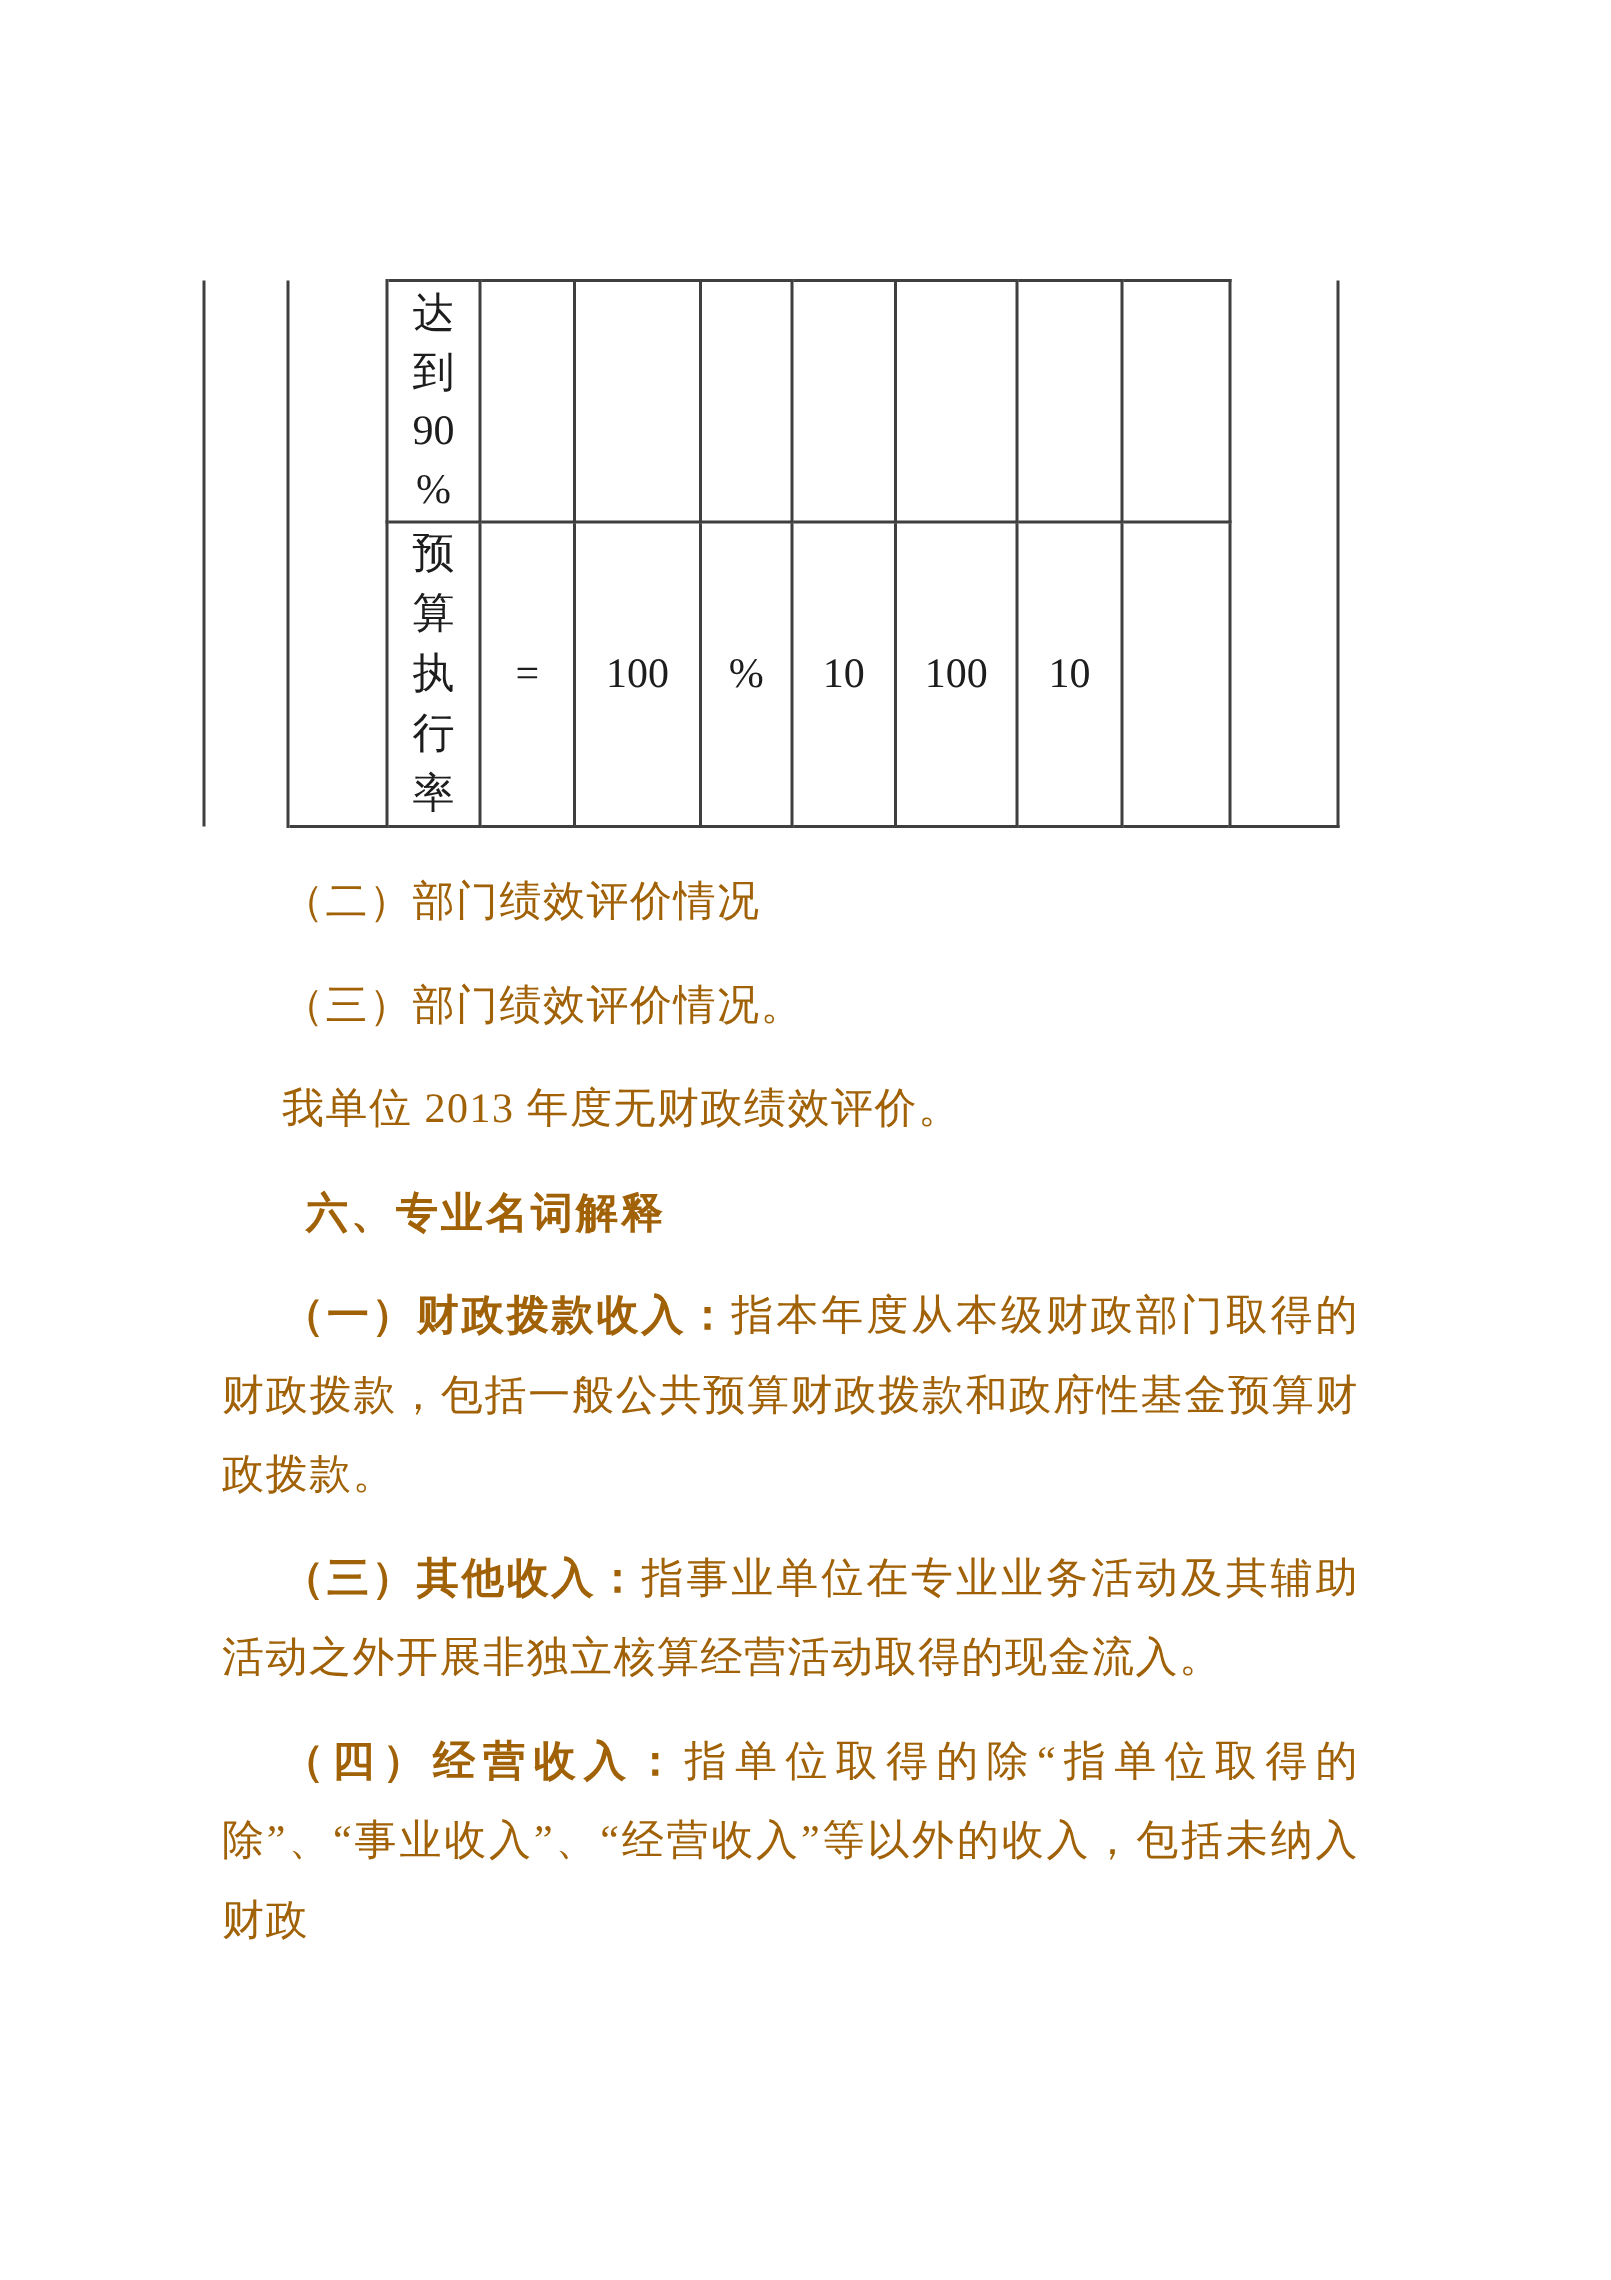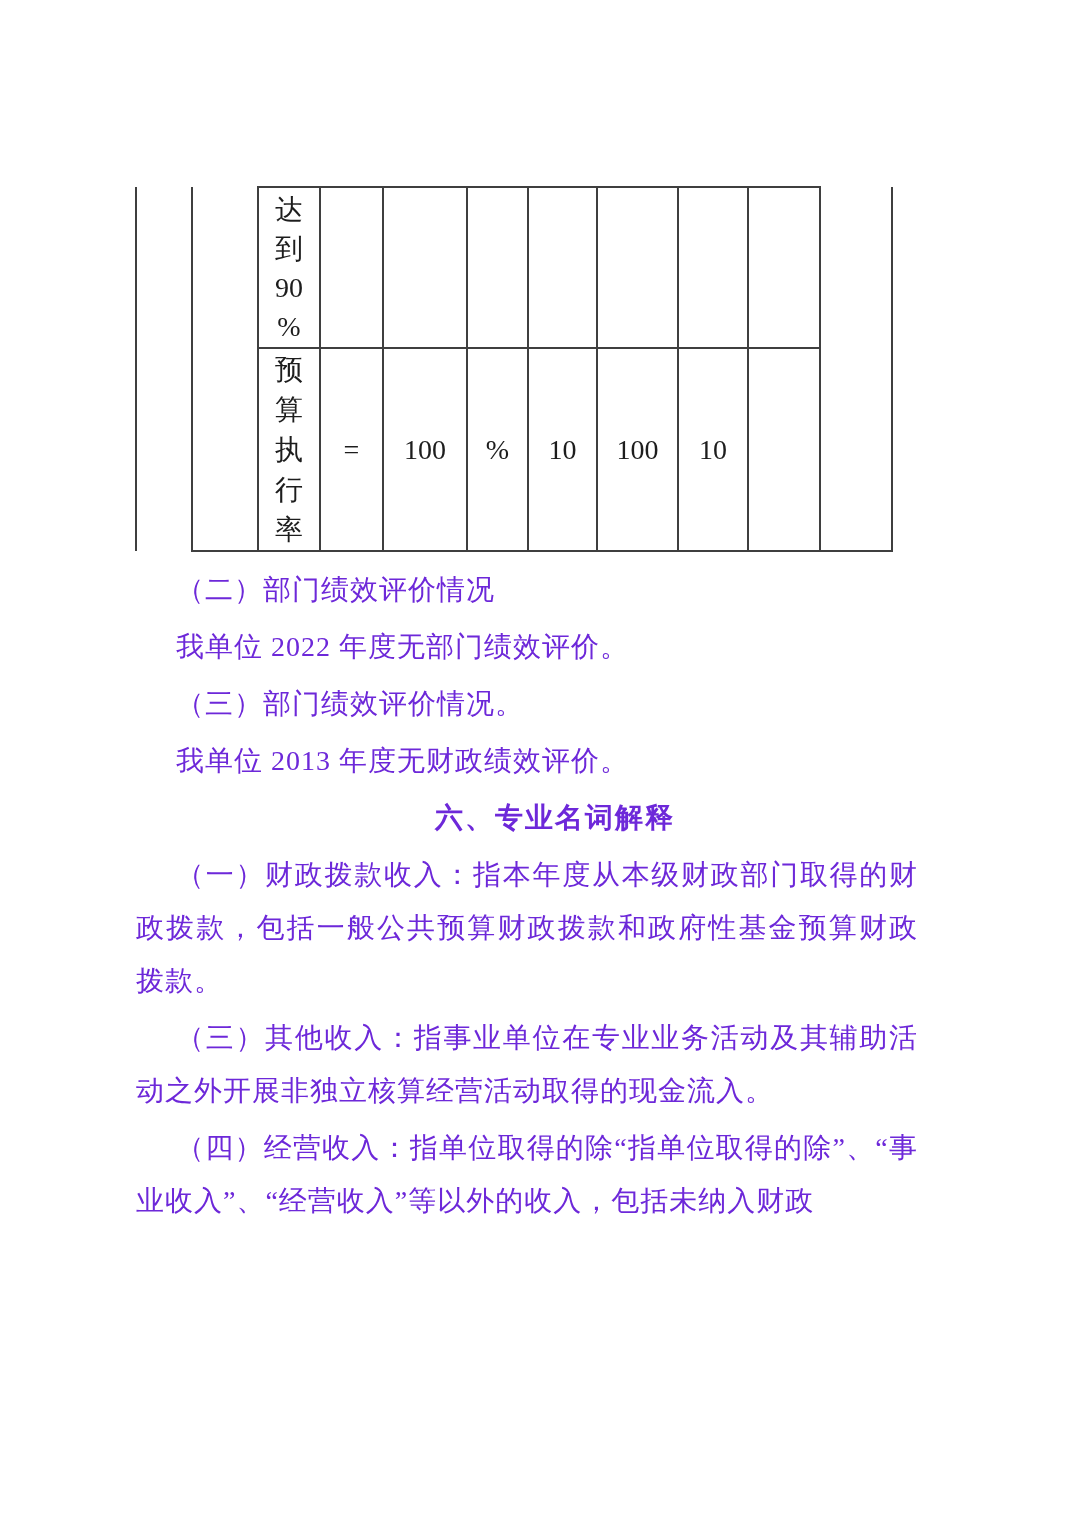--- a/index.html
+++ b/index.html
@@ -46,33 +46,33 @@
   .doc-table td.val { line-height: 28px; }
 
   
   .body-text {
     position: absolute;
     left: 132px;
     top: 559px;
     width: 790px;
   }
   .para {
-    margin: 4px;
+    margin: 16px;
     font-size: 28px;
     line-height: 53px;
-    color: #6d28d9;
+    color: #a16207;
     letter-spacing: 1px;
     text-indent: 40px;
     text-align: justify;
     text-justify: inter-character;
   }
-  .para .lead { font-weight: normal; }
+  .para .lead { font-weight: bold; }
   .para.heading {
     font-family: "Liberation Sans", "DejaVu Sans", sans-serif;
-    text-align: center;
+    text-align: left;
     text-indent: 56px;
     letter-spacing: 2px;
   }
   .para.heading .lead { font-weight: bold; }
 </style>
 </head>
 <body>
 
 <div class="page">
 
@@ -119,21 +119,20 @@
         <td class="val">10</td>
         <td class="val">100</td>
         <td class="val">10</td>
         <td class="val"></td>
       </tr>
     </tbody>
   </table>
 
   <div class="body-text">
     <p class="para"><b class="lead"></b><span>（二）部门绩效评价情况</span></p>
-    <p class="para"><b class="lead"></b><span>我单位 2022 年度无部门绩效评价。</span></p>
     <p class="para"><b class="lead"></b><span>（三）部门绩效评价情况。</span></p>
     <p class="para"><b class="lead"></b><span>我单位 2013 年度无财政绩效评价。</span></p>
     <p class="para heading"><b class="lead">六、专业名词解释</b><span></span></p>
     <p class="para"><b class="lead">（一）财政拨款收入：</b><span>指本年度从本级财政部门取得的财政拨款，包括一般公共预算财政拨款和政府性基金预算财政拨款。</span></p>
     <p class="para"><b class="lead">（三）其他收入：</b><span>指事业单位在专业业务活动及其辅助活动之外开展非独立核算经营活动取得的现金流入。</span></p>
     <p class="para"><b class="lead">（四）经营收入：</b><span>指单位取得的除“指单位取得的除”、“事业收入”、“经营收入”等以外的收入，包括未纳入财政</span></p>
   </div>
 
 </div>
 

